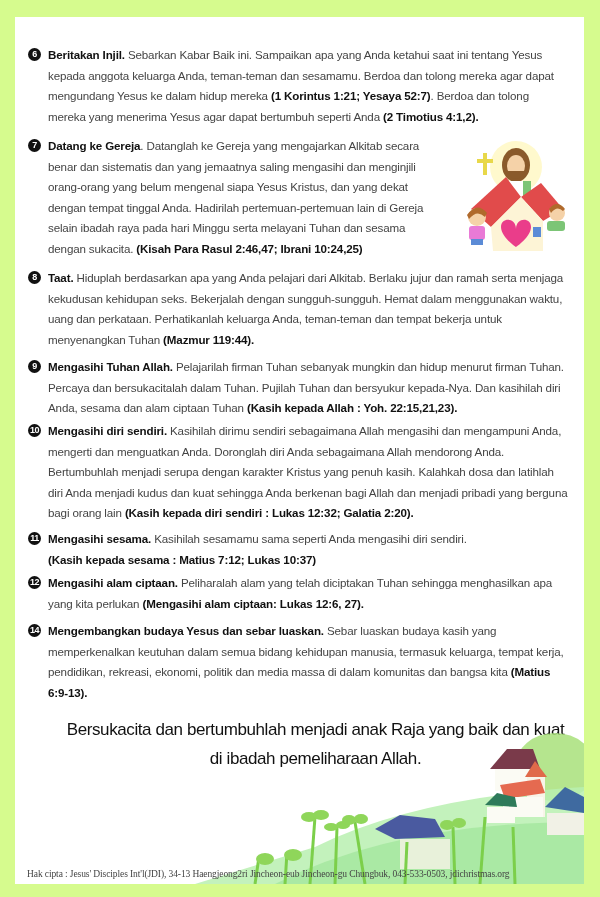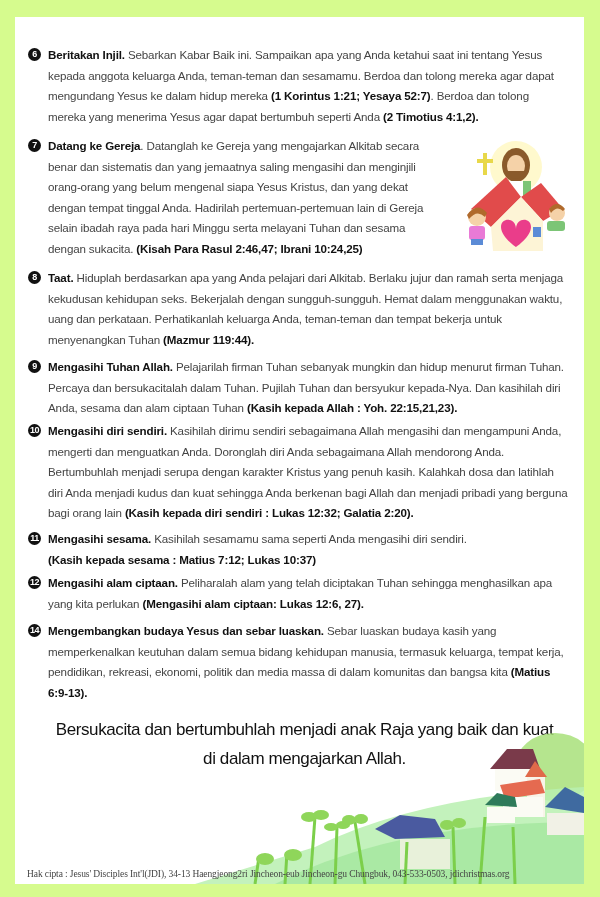--- a/index.html
+++ b/index.html
@@ -46,21 +46,21 @@
   #item-7 { top: 119px; width: 395px; }
   #item-8 { top: 251px; }
   #item-9 { top: 340px; }
   #item-10 { top: 404px; }
   #item-11 { top: 512px; }
   #item-12 { top: 556px; }
   #item-13 { top: 604px; }
 
   .closing {
     position: absolute;
-    left: 5px; top: 698px;
+    left: 16px; top: 698px;
     width: 569px;
     text-align: center;
     font-size: 17px;
     line-height: 29px;
     color: #111;
     letter-spacing: -0.4px;
   }
   .footer {
     position: absolute;
     left: 12px; top: 852px;
@@ -192,17 +192,17 @@
       <ellipse cx="166" cy="92" rx="7" ry="5"></ellipse>
       <ellipse cx="252" cy="98" rx="7" ry="5"></ellipse>
       <ellipse cx="264" cy="96" rx="7" ry="5"></ellipse>
       <ellipse cx="70" cy="132" rx="9" ry="6"></ellipse>
       <ellipse cx="98" cy="128" rx="9" ry="6"></ellipse>
     </g>
   </svg>
 
   <div class="closing">
     <div>Bersukacita dan bertumbuhlah menjadi anak Raja yang baik dan kuat</div>
-    <div>di dalam mengajarkan Allah.</div>
+    <div>di ibadah pemeliharaan Allah.</div>
   </div>
 
   <div class="footer">Hak cipta : Jesus' Disciples Int'l(JDI), 34-13 Haengjeong2ri Jincheon-eub Jincheon-gu Chungbuk, 043-533-0503, jdichristmas.org</div>
 </div>
 
 </body></html>

